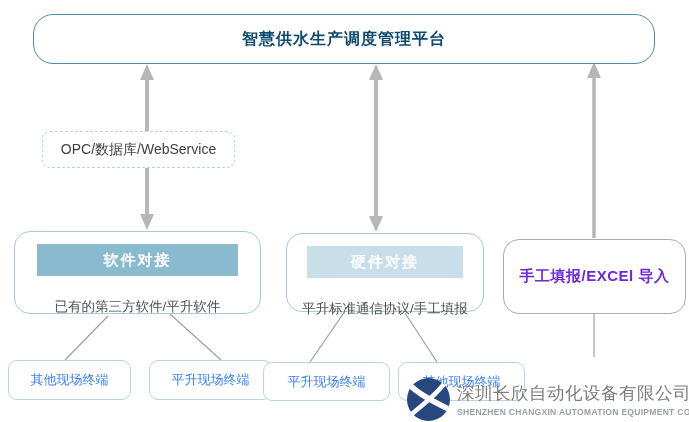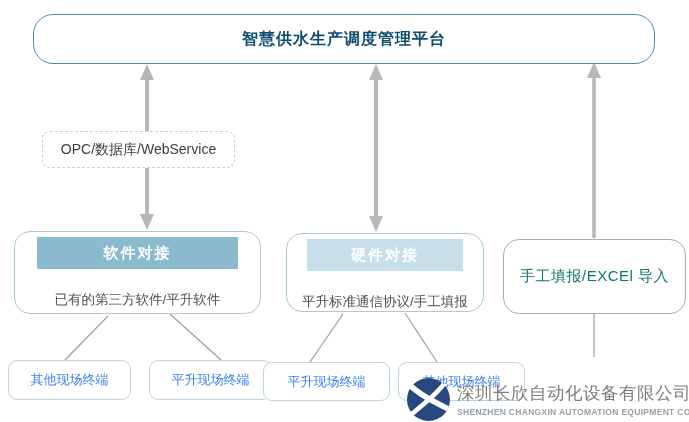--- a/index.html
+++ b/index.html
@@ -20,26 +20,26 @@
     background:#fff;border:1.5px dashed #b5d8e2;border-radius:8px;
     display:flex;align-items:center;justify-content:center;
     font-size:14px;color:#404040;}
 
   
   .branch{position:absolute;background:#fff;border:1.5px solid #a9cbd9;border-radius:16px;z-index:2;}
   .branch.software{left:14px;top:231px;width:245px;height:81px;}
   .branch.hardware{left:286px;top:233px;width:196px;height:77px;}
   .branch.manual{left:503px;top:239px;width:181px;height:73px;border-color:#a9adb0;
     display:flex;align-items:center;justify-content:center;}
-  .branch .bar{margin:5px auto 0 auto;height:32px;display:flex;align-items:center;justify-content:center;
+  .branch .bar{margin:12px auto 0 auto;height:32px;display:flex;align-items:center;justify-content:center;
     color:#fff;font-weight:bold;font-size:15px;letter-spacing:2px;}
   .branch.software .bar{width:201px;background:#8abacd;}
   .branch.hardware .bar{width:156px;background:#c8dfe9;}
   .branch .detail{margin-top:22px;text-align:center;font-size:13.5px;color:#4f4f4f;}
-  .branch.manual .title{font-size:15px;font-weight:normal;color:#0f766e;letter-spacing:0.5px;}
+  .branch.manual .title{font-size:15px;font-weight:bold;color:#6d28d9;letter-spacing:0.5px;}
 
   
   .terminal{position:absolute;background:#fff;border:1.5px solid #bad5df;border-radius:9px;z-index:2;
     display:flex;align-items:center;justify-content:center;font-size:13px;color:#3b82f6;}
   .t0{left:8px;top:360px;width:121px;height:38px;}
   .t1{left:149px;top:360px;width:121px;height:38px;}
   .t2{left:263px;top:362px;width:125px;height:37px;}
   .t3{left:398px;top:362px;width:125px;height:37px;}
   .t4{left:505px;top:357px;width:179px;height:41px;}
 

